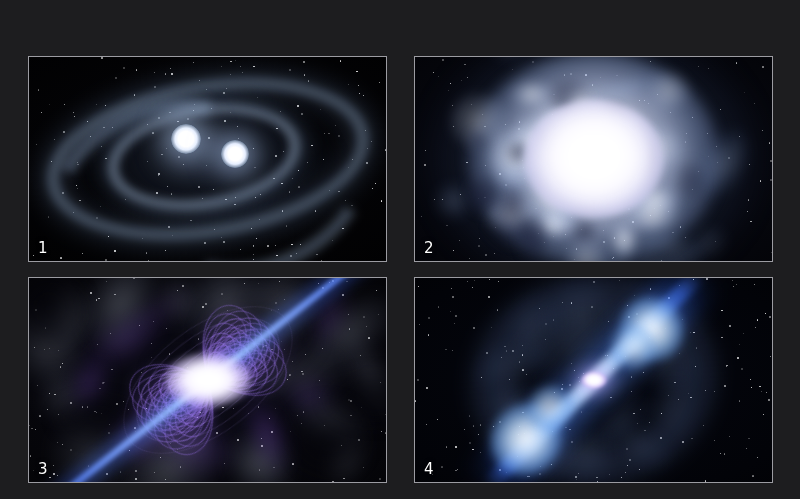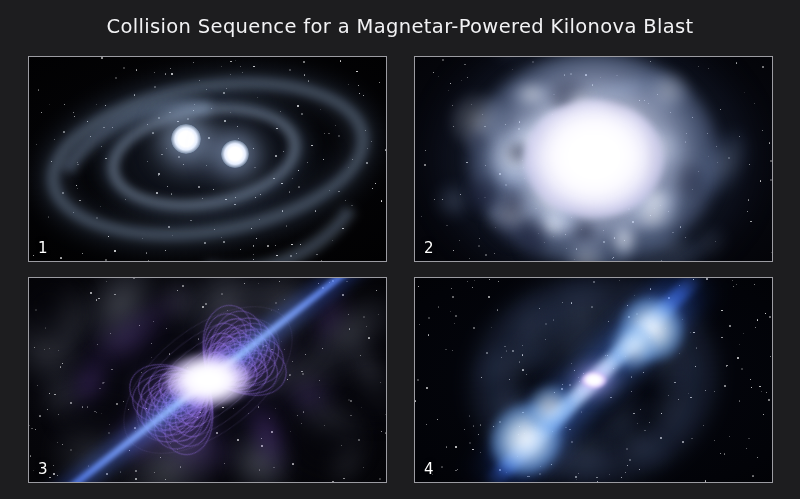--- a/index.html
+++ b/index.html
@@ -193,21 +193,20 @@
     box-shadow:0 0 16px 5px rgba(185,170,255,.5);
   }
   .neb4{position:absolute;border-radius:50%;filter:blur(8px);z-index:8;
     background:radial-gradient(ellipse,rgba(150,180,230,.32) 0%,rgba(95,125,190,.15) 52%,rgba(30,50,95,0) 100%);}
 </style>
 </head>
 <body>
 
 <div id="root">
 
-  <div class="title">Collision Sequence for a Magnetar-Powered Kilonova Blast</div>
 
   <div class="grid">
 
     <div class="panel p1">
       <div class="scene">
         <div class="stars" id="sf1">
             <i style="left:24.03%;top:27.63%;width:1.03px;height:1.03px;opacity:0.29"></i>
             <i style="left:71.52%;top:84.66%;width:0.63px;height:0.63px;opacity:0.75"></i>
             <i style="left:10.36%;top:21.37%;width:1.68px;height:1.68px;opacity:0.43"></i>
             <i style="left:35.93%;top:35.51%;width:1.28px;height:1.28px;opacity:0.69"></i>

